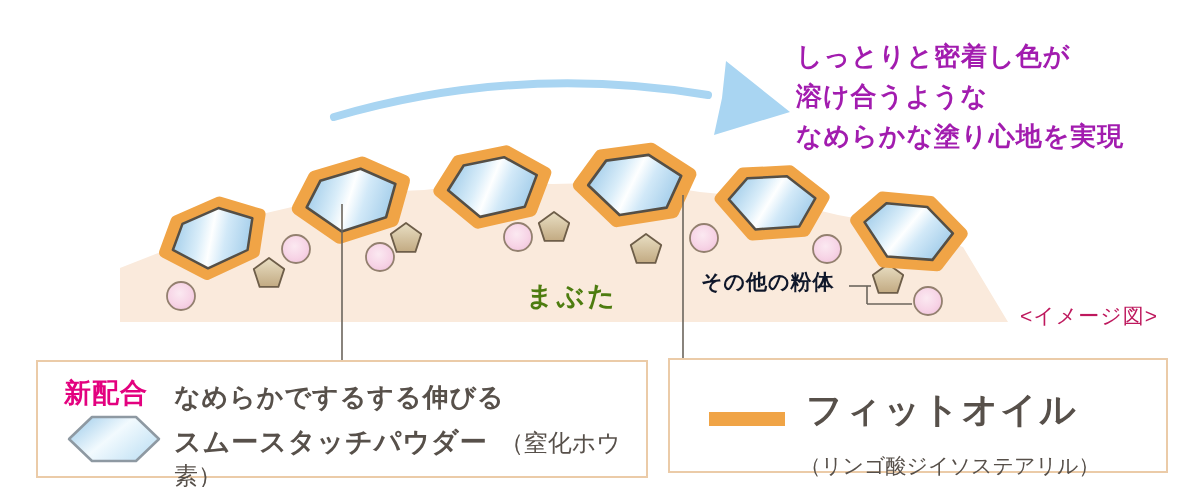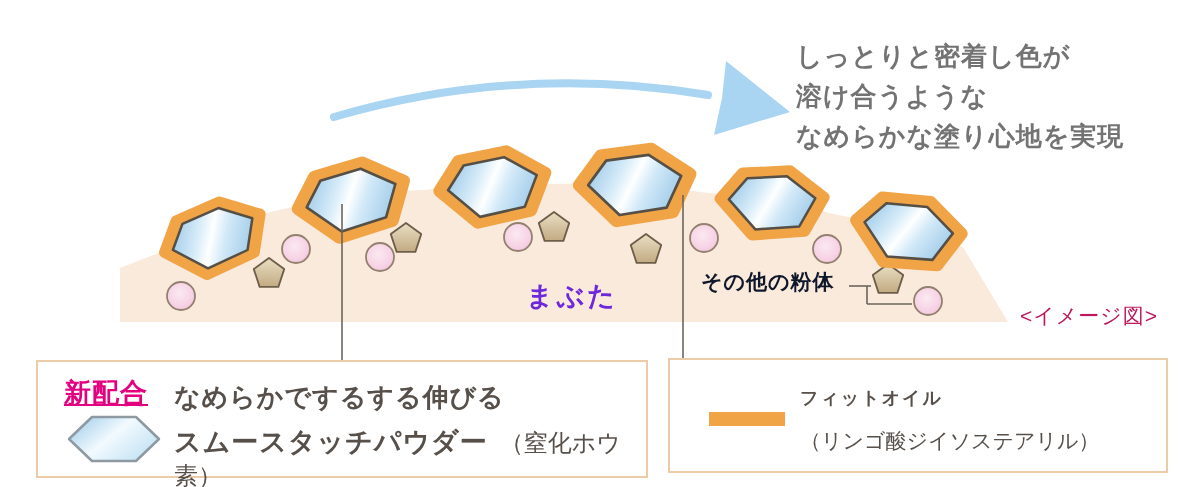--- a/index.html
+++ b/index.html
@@ -7,49 +7,49 @@
   .stage { position:relative; width:1200px; height:487px; background:#ffffff; overflow:hidden; }
   #scene { position:absolute; left:0; top:0; }
 
   .benefit-note {
     position:absolute; left:796px; top:36px;
     font-size:26px; font-weight:bold; line-height:40px;
     white-space:pre-line; letter-spacing:1px;
   }
   .eyelid-label {
     position:absolute; left:526px; top:278px;
-    font-size:27px; font-weight:bold; letter-spacing:3px; color:#6d28d9;
+    font-size:27px; font-weight:bold; letter-spacing:3px; color:#4d7c0f;
   }
   .otherp-label {
     position:absolute; left:701px; top:268px;
     font-size:21px; font-weight:bold; letter-spacing:1px; color:#0f172a;
   }
   .image-note {
     position:absolute; left:1020px; top:302px;
     font-size:21px; font-weight:500; letter-spacing:1px; color:#be185d;
   }
 
   .legend-box { position:absolute; background:#ffffff; border:2px solid #EBCBA8; }
   .box-left  { left:36px;  top:360px; width:612px; height:118px; }
   .box-right { left:668px; top:358px; width:500px; height:115px; }
 
   .new-badge {
     position:absolute; left:26px; top:13px;
-    font-size:27px; font-weight:bold; letter-spacing:1px;text-decoration:underline;
+    font-size:27px; font-weight:bold; letter-spacing:1px;
   }
   .hex-icon { position:absolute; left:28px; top:48px; }
 
   .powder-text { position:absolute; left:136px; top:18px; color:#57504A; }
   .powder-line1 { font-size:26px; font-weight:bold; letter-spacing:1px; }
   .powder-line2 { font-size:27px; font-weight:bold; margin-top:9px; letter-spacing:1px; }
   .powder-line2 .small-note { font-size:24px; font-weight:normal; margin-left:12px; letter-spacing:0; }
 
   .oil-swatch { position:absolute; left:39px; top:52px; width:76px; height:14px; }
   .oil-text { position:absolute; left:130px; top:26px; color:#57504A; }
-  .oil-title { font-size:18px; font-weight:bold; letter-spacing:2px; }
+  .oil-title { font-size:36px; font-weight:bold; letter-spacing:2px;margin-left:6px; }
   .oil-note  { font-size:21px; font-weight:500; margin-top:17px; letter-spacing:0px; }
 </style>
 </head>
 <body>
 
 <div class="stage">
 
   <svg id="scene" width="1200" height="487" viewBox="0 0 1200 487">
     <defs>
       <linearGradient id="hexGrad" x1="0%" y1="35%" x2="100%" y2="65%">
@@ -115,21 +115,21 @@
         <line x1="342" y1="204" x2="342" y2="361" stroke="#6B655C" stroke-width="1.6"></line>
         <line x1="683" y1="195" x2="683" y2="359" stroke="#6B655C" stroke-width="1.6"></line>
         <line x1="849" y1="286" x2="871" y2="286" stroke="#6B655C" stroke-width="1.6"></line>
         <line x1="867" y1="286" x2="867" y2="304" stroke="#6B655C" stroke-width="1.6"></line>
         <line x1="867" y1="304" x2="912" y2="304" stroke="#6B655C" stroke-width="1.6"></line>
         <path d="M334,117 C450,83 575,73 708,95" fill="none" stroke="#A9D5F2" stroke-width="8" stroke-linecap="round"></path>
         <polygon points="726,61 790,112 714,135 722,98" fill="#A9D5F2"></polygon>
       </g>
   </svg>
 
-  <div class="benefit-note" style="color: #737373;">しっとりと密着し色が
+  <div class="benefit-note" style="color: #a21caf;">しっとりと密着し色が
 溶け合うような
 なめらかな塗り心地を実現</div>
   <div class="eyelid-label">まぶた</div>
   <div class="otherp-label">その他の粉体</div>
   <div class="image-note">&lt;イメージ図&gt;</div>
 
   <div class="legend-box box-left" style="border-color: rgb(235, 203, 168);">
     <div class="new-badge" style="color: rgb(227, 1, 127);">新配合</div>
     <svg class="hex-icon" width="96" height="58" viewBox="0 0 96 58">
       <polygon points="3,29 26,7 70,7 93,29 70,51 26,51" fill="url(#iconGrad)" stroke="#8E99A2" stroke-width="2.5" stroke-linejoin="round"></polygon>

